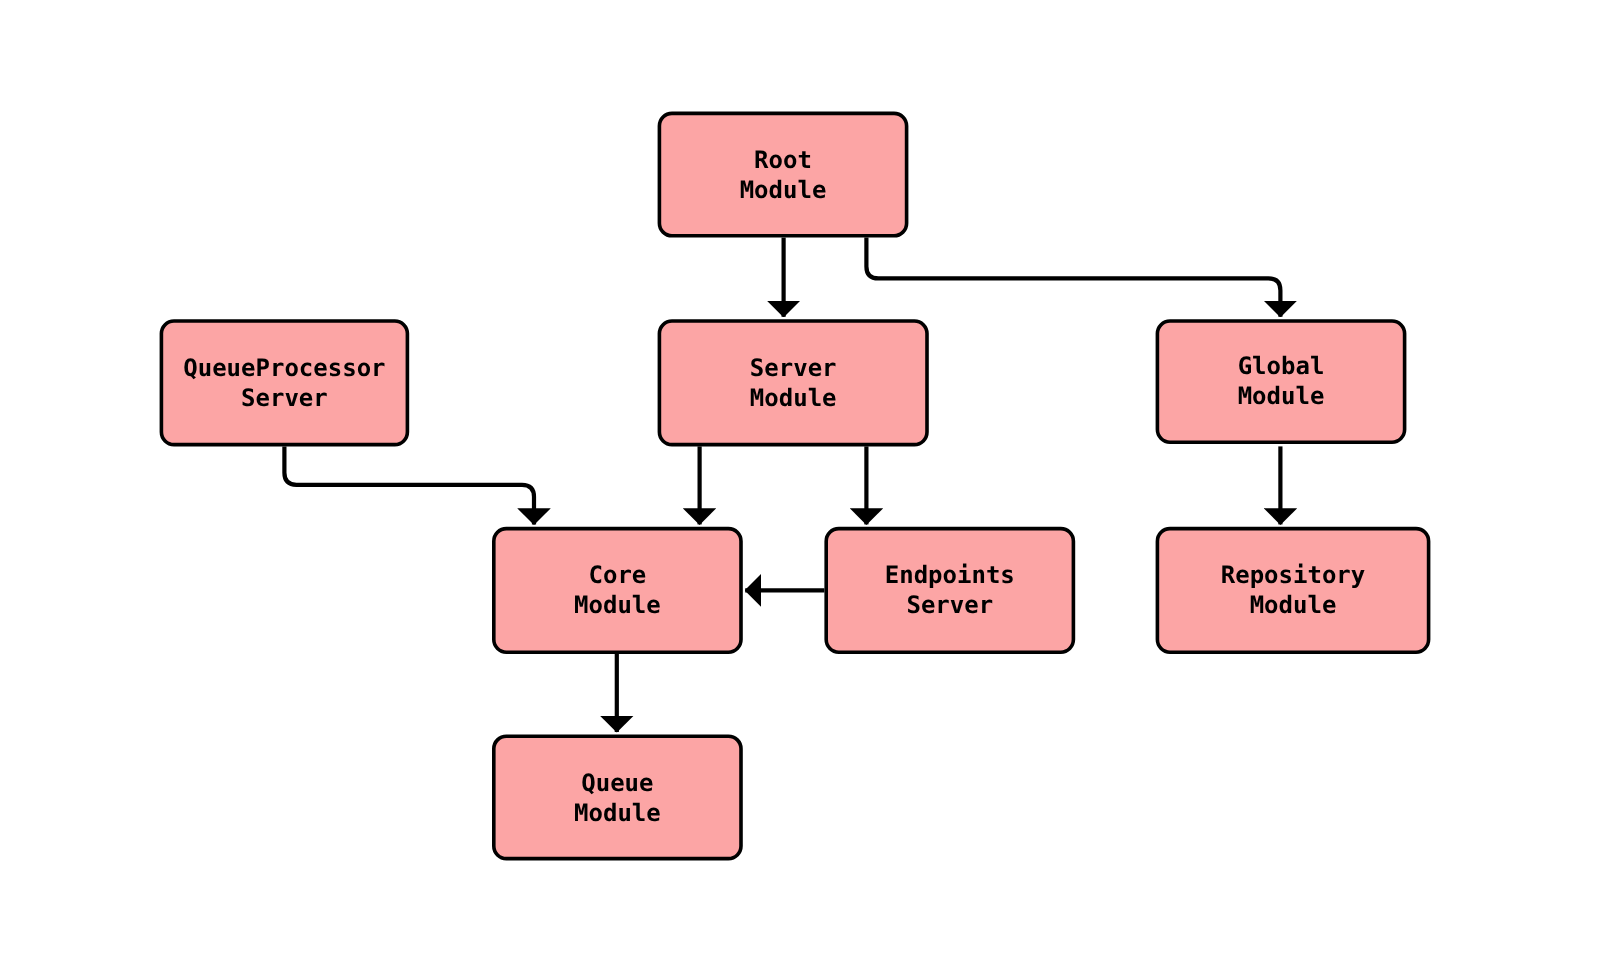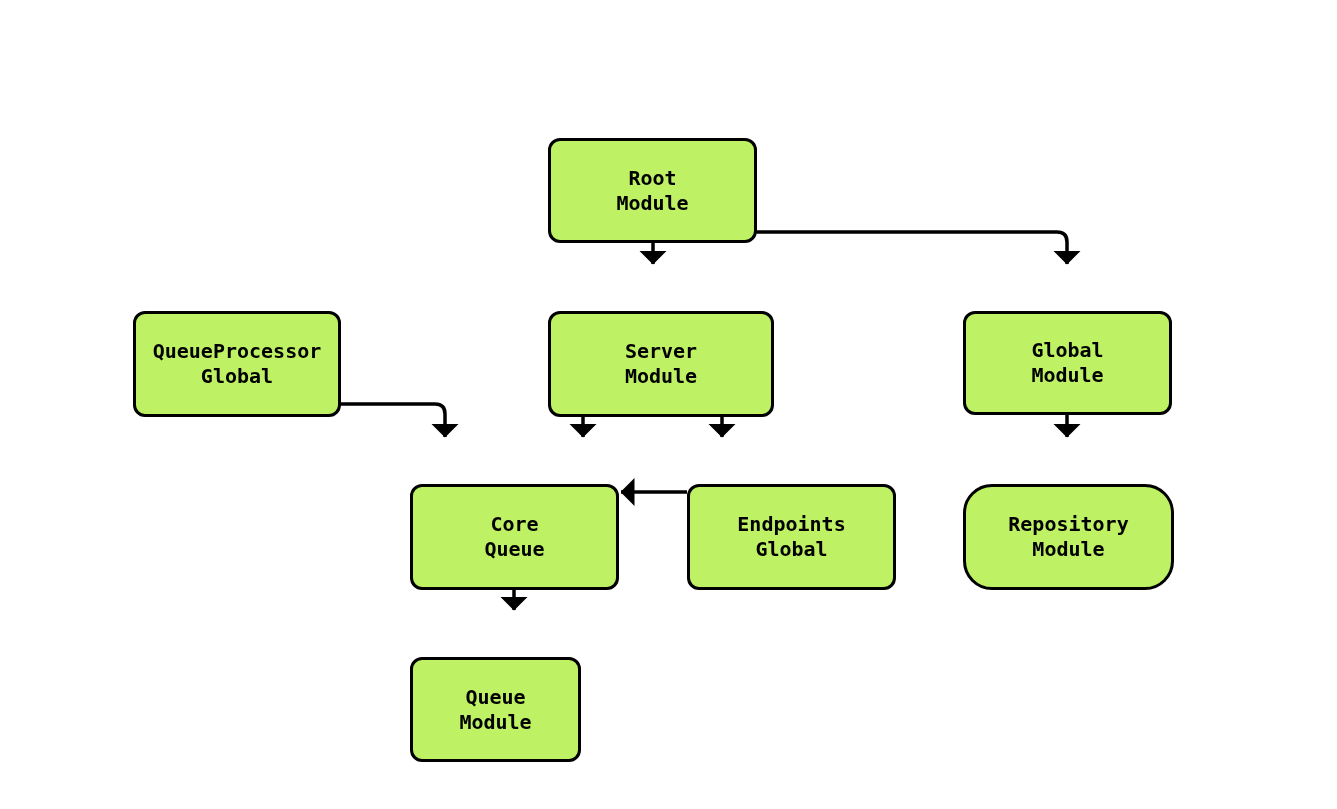--- a/index.html
+++ b/index.html
@@ -25,27 +25,26 @@
     stroke: #000000;
     stroke-width: 3.5;
   }
   .arrowhead {
     fill: #000000;
     stroke: none;
   }
   .node {
     position: absolute;
     box-sizing: border-box;
-    background: #bef264;
+    background: #fca5a5;
     border: 3.5px solid #000000;
     border-radius: 12px;
     display: flex;
     align-items: center;
     justify-content: center;
-    margin-top: 45px;
   }
   .node-label {
     font-family: "DejaVu Sans Mono", monospace;
     font-size: 20px;
     font-weight: 700;
     line-height: 25px;
     color: #000000;
     text-align: center;
     white-space: pre-line;
     letter-spacing: 0px;
@@ -80,46 +79,46 @@
     <path class="edge" marker-end="url(#arrowhead)" d="M 514 545 L 514 610"></path>
   </svg>
 
   <div class="node" style="left:548px; top:93px; width:209px; height:105px;">
     <span class="node-label">Root
 Module</span>
   </div>
 
   <div class="node" style="left:133px; top:266px; width:208px; height:106px;">
     <span class="node-label">QueueProcessor
-Global</span>
+Server</span>
   </div>
 
   <div class="node" style="left:548px; top:266px; width:226px; height:106px;">
     <span class="node-label">Server
 Module</span>
   </div>
 
   <div class="node" style="left:963px; top:266px; width:209px; height:104px;">
     <span class="node-label">Global
 Module</span>
   </div>
 
   <div class="node" style="left:410px; top:439px; width:209px; height:106px;">
     <span class="node-label">Core
-Queue</span>
+Module</span>
   </div>
 
   <div class="node" style="left:687px; top:439px; width:209px; height:106px;">
     <span class="node-label">Endpoints
-Global</span>
+Server</span>
   </div>
 
-  <div class="node" style="left:963px; top:439px; width:211px; height:106px;border-radius:29px;">
+  <div class="node" style="left:963px; top:439px; width:229px; height:106px;">
     <span class="node-label">Repository
 Module</span>
   </div>
 
-  <div class="node" style="left:410px; top:612px; width:171px; height:105px;">
+  <div class="node" style="left:410px; top:612px; width:209px; height:105px;">
     <span class="node-label">Queue
 Module</span>
   </div>
 
 </div>
 
 </body></html>

